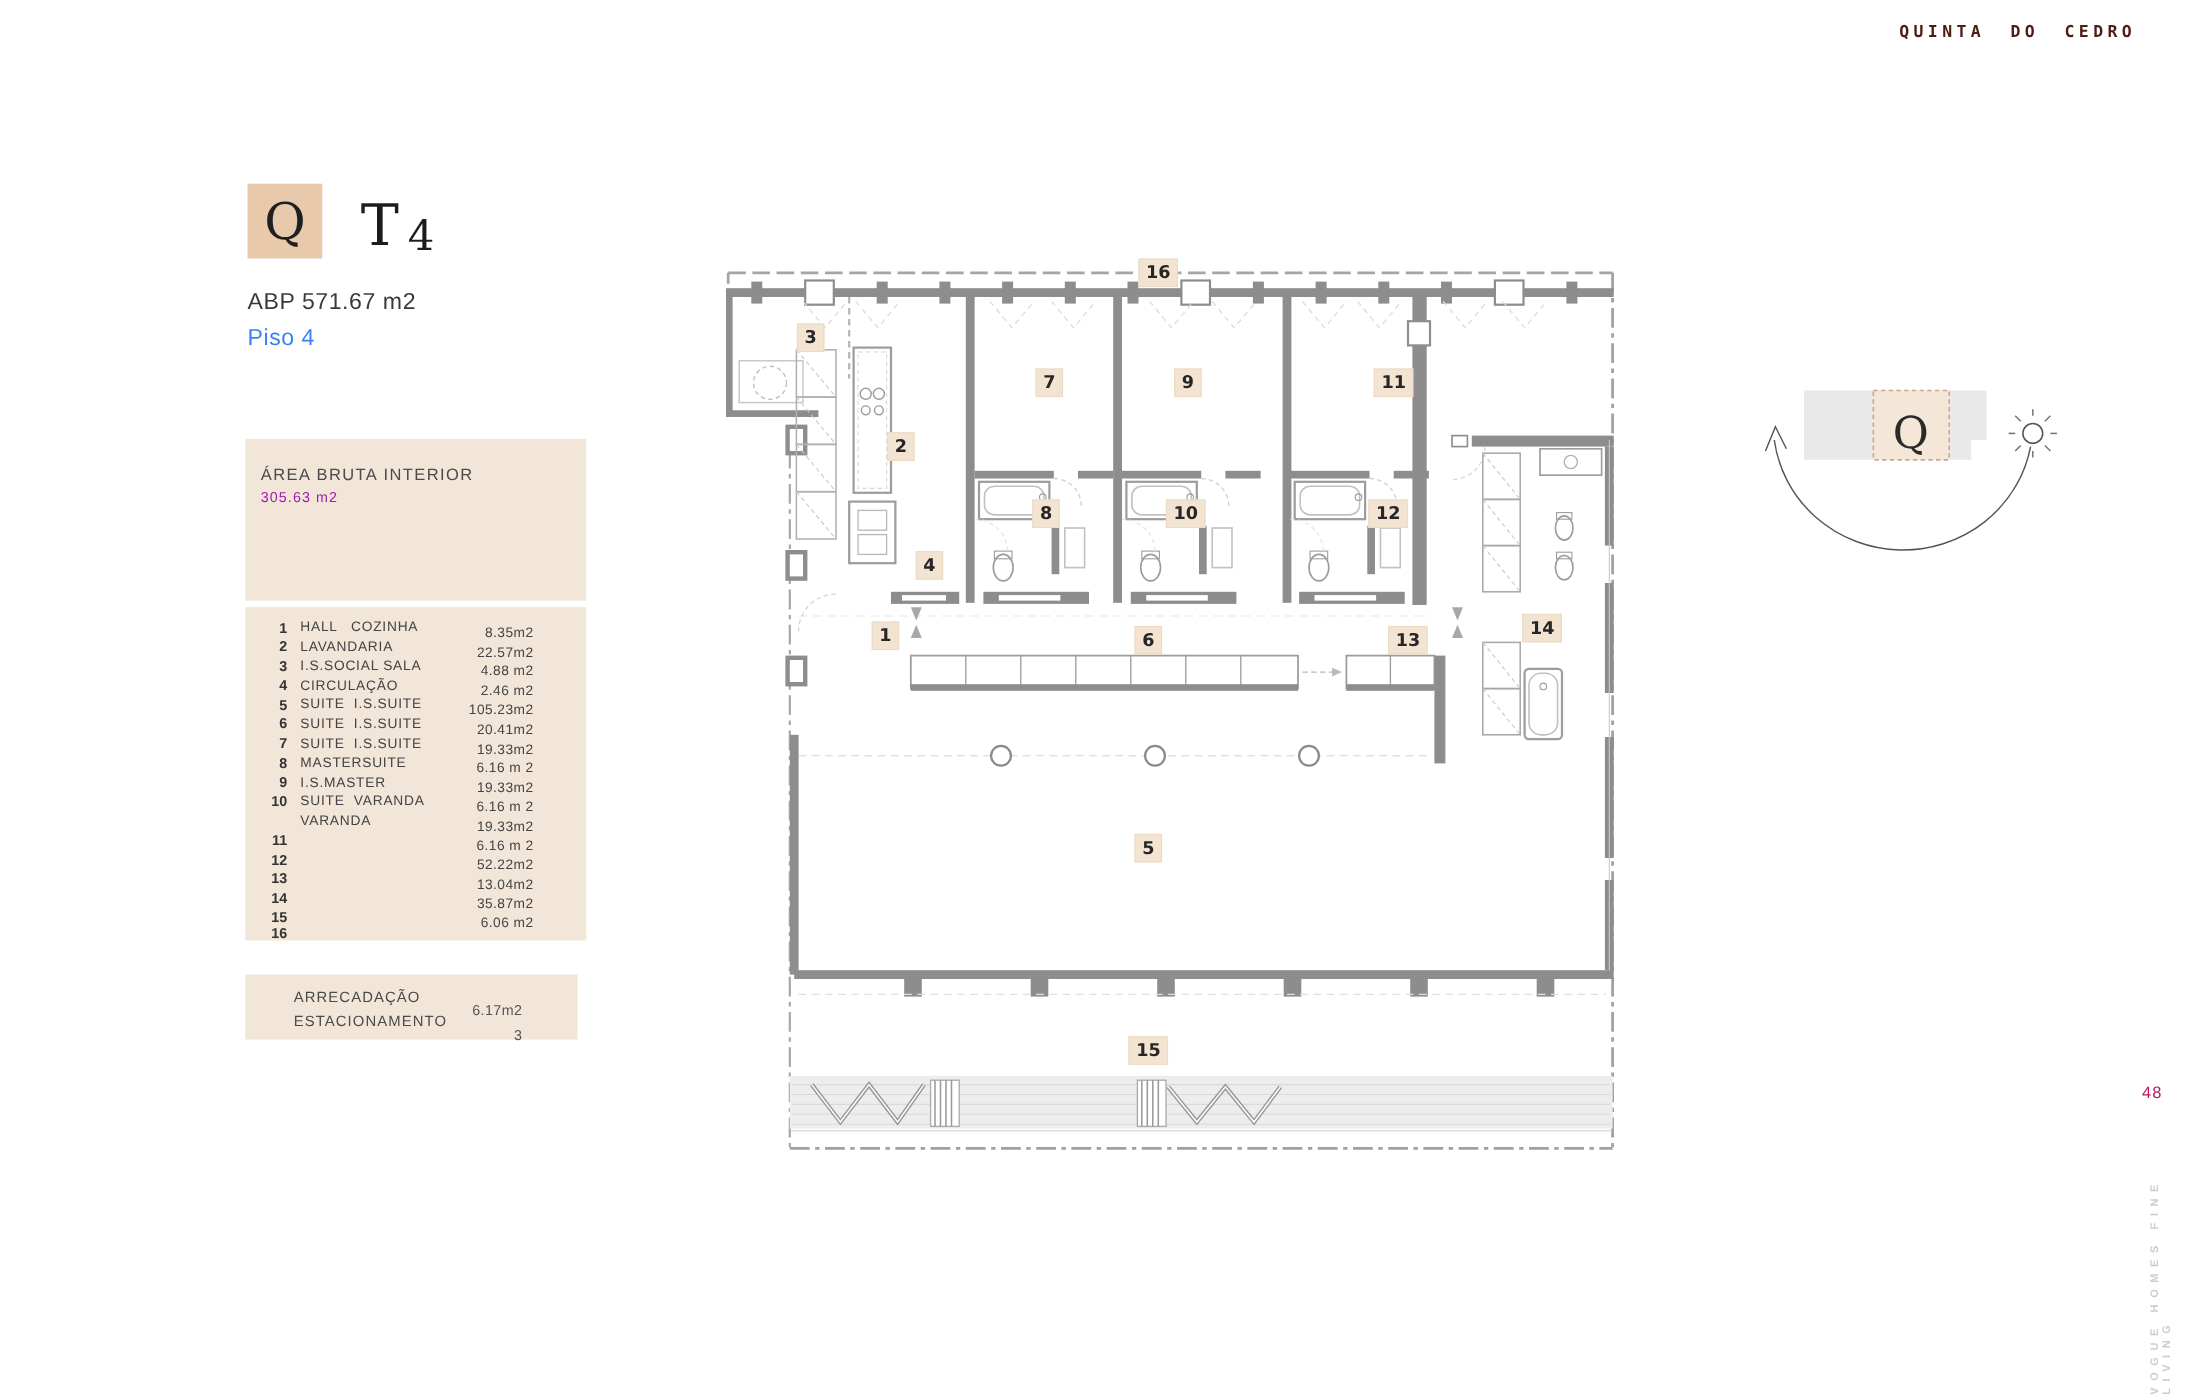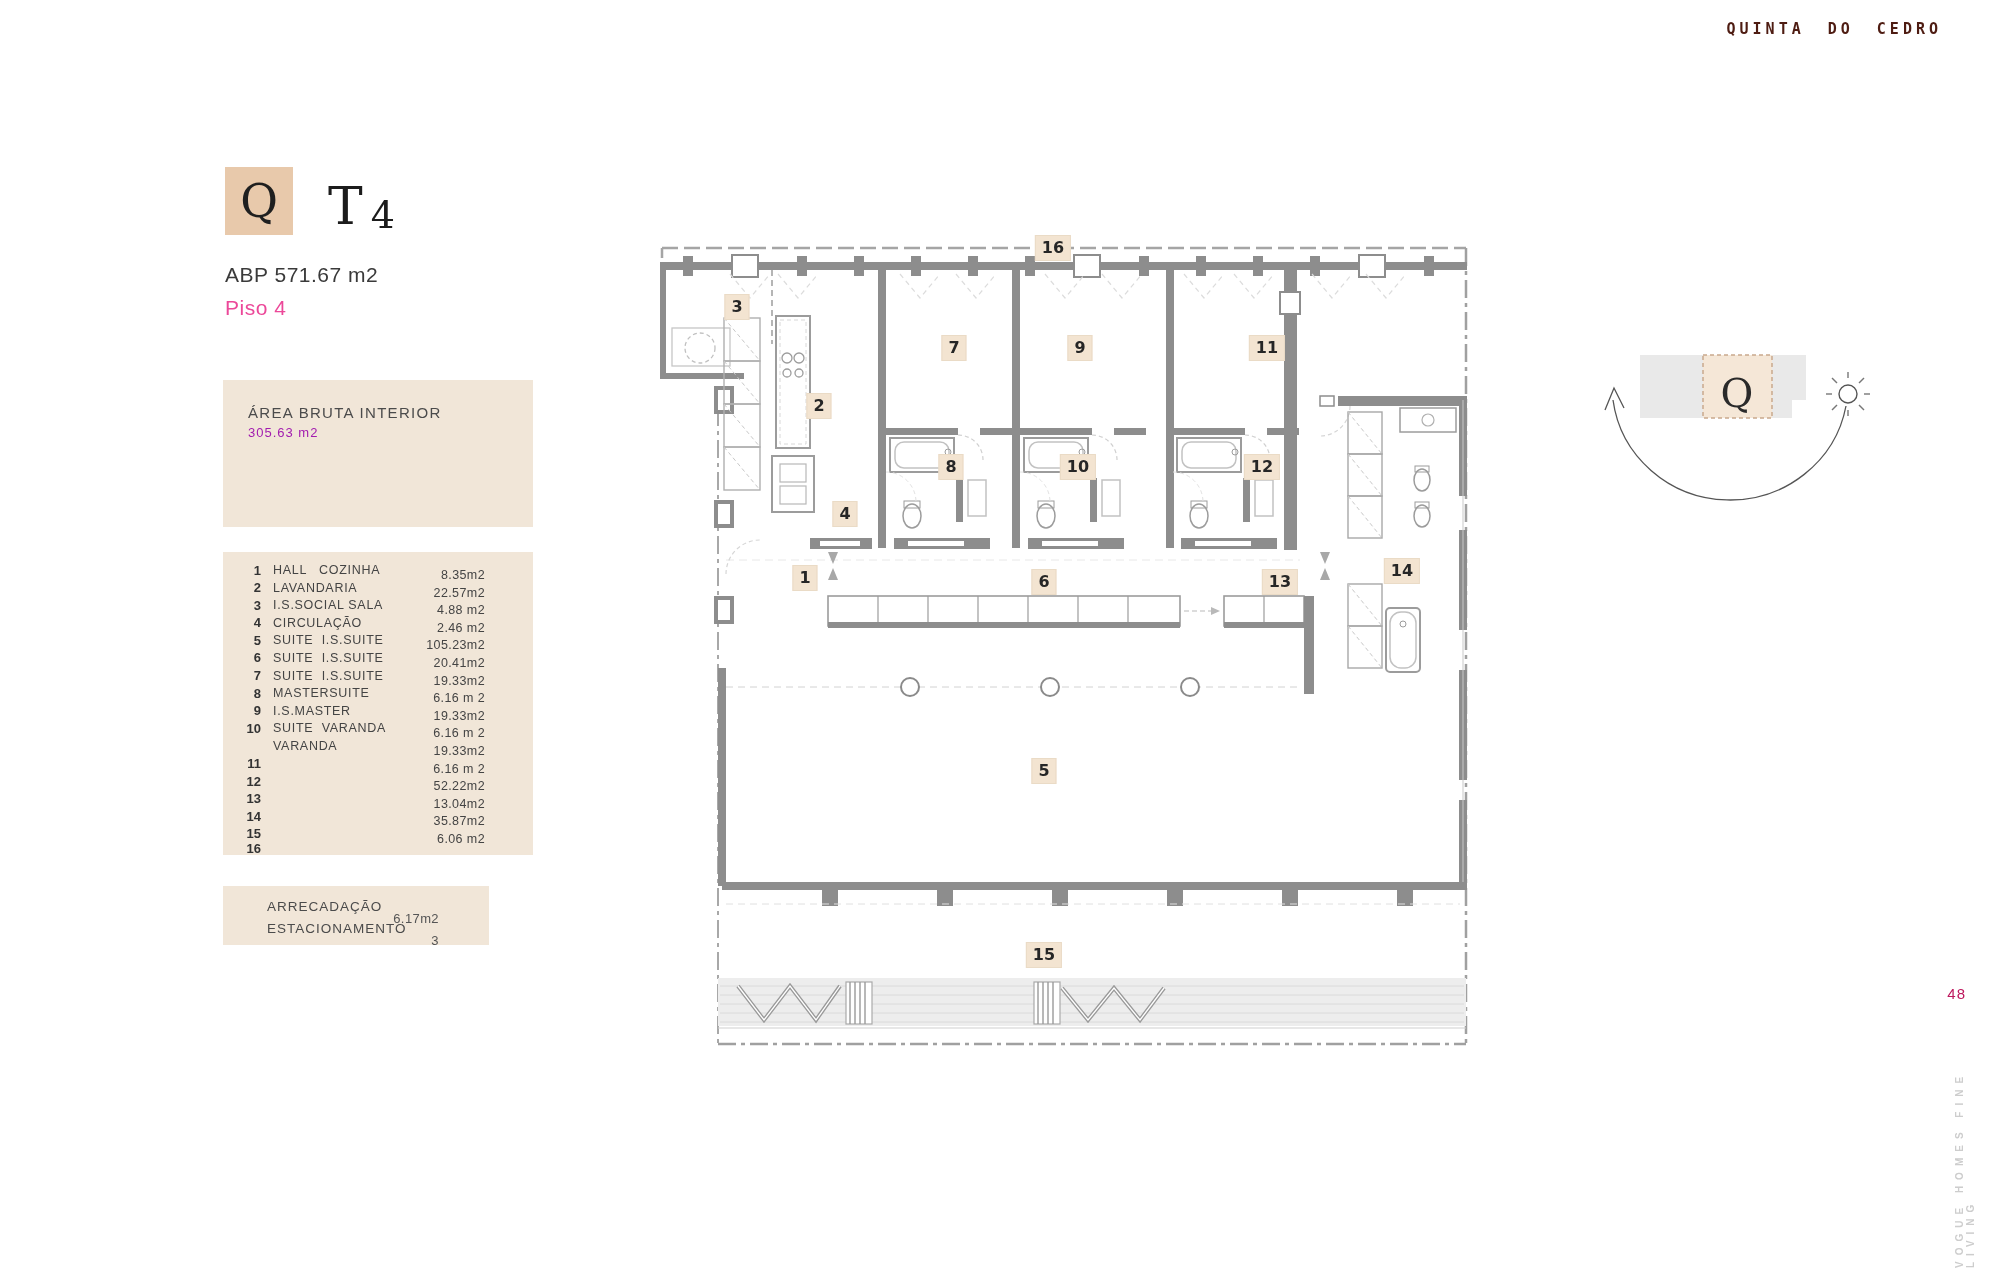--- a/index.html
+++ b/index.html
@@ -12,36 +12,36 @@
          font-size:15px;letter-spacing:4px;word-spacing:10px;color:#4e1c12;}
 
   
   #q-badge{left:225px;top:167px;width:68px;height:68px;background:#e8c9ab;
            display:flex;align-items:center;justify-content:center;}
   #q-badge span{font-family:"DejaVu Serif", serif;font-size:46px;color:#1f1f1f;line-height:1;}
   #t4{left:328px;top:176px;font-family:"DejaVu Serif", serif;color:#1c1c1c;}
   #t4 .t{font-size:52px;letter-spacing:2px;}
   #t4 .n{font-size:38px;position:relative;top:4px;left:6px;}
   #abp{left:225px;top:263px;font-size:21px;color:#3a3a3a;letter-spacing:0.5px;}
-  #piso{left:225px;top:296px;font-size:21px;color:#ec4899;letter-spacing:0.5px;}
+  #piso{left:225px;top:296px;font-size:21px;color:#3b82f6;letter-spacing:0.5px;}
 
   
   .beige{background:#f1e6d8;}
-  #box-areas{left:223px;top:380px;width:310px;height:147px;padding:24px 0 0 25px;box-sizing:border-box;}
+  #box-areas{left:223px;top:399px;width:310px;height:147px;padding:24px 0 0 14px;box-sizing:border-box;}
   .area-label{font-size:15px;color:#4b4b4b;letter-spacing:1.3px;}
   .area-value{font-size:13px;color:#a21caf;letter-spacing:1px;margin-top:4px;}
   .area-group+.area-group{margin-top:19px;}
 
   #box-rooms{left:223px;top:552px;width:310px;height:303px;padding:6px 48px 0 10px;box-sizing:border-box;}
   .room-row{display:grid;grid-template-columns:28px 1fr 86px;height:17.6px;align-items:center;}
   .rr-num{text-align:right;font-weight:700;font-size:13px;color:#333;}
   .rr-label{margin-left:12px;font-size:12.5px;color:#444;letter-spacing:0.7px;white-space:pre;}
   .rr-val{text-align:right;font-size:12.5px;color:#444;letter-spacing:0.4px;white-space:pre;margin-top:10px;}
 
-  #box-extra{left:223px;top:886px;width:266px;height:59px;padding:9px 50px 0 44px;box-sizing:border-box;}
+  #box-extra{left:223px;top:886px;width:302px;height:59px;padding:9px 50px 0 44px;box-sizing:border-box;}
   .extra-row{display:flex;justify-content:space-between;height:22px;align-items:center;}
   .extra-label{font-size:13.5px;color:#4b4b4b;letter-spacing:1px;}
   .extra-value{font-size:13px;color:#555;letter-spacing:0.4px;margin-top:24px;}
 
   
   #plan{left:660px;top:240px;width:810px;height:810px;}
   #badges{left:660px;top:240px;width:810px;height:810px;pointer-events:none;}
   .badge{position:absolute;transform:translate(-50%,-50%);background:#f3e4d1;
          border:1px solid #eadbc6;color:#262626;font-weight:700;font-size:16px;
          line-height:1;padding:4px 6px;font-family:"DejaVu Sans", sans-serif;}

